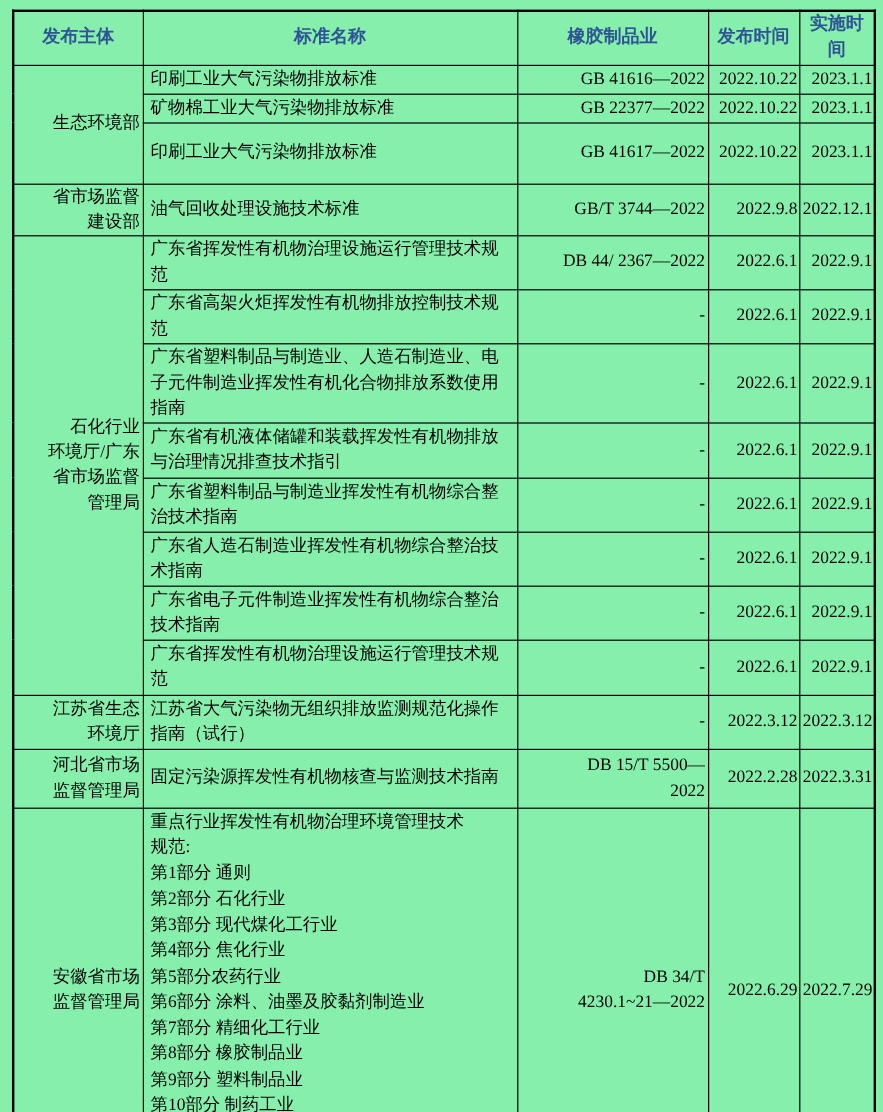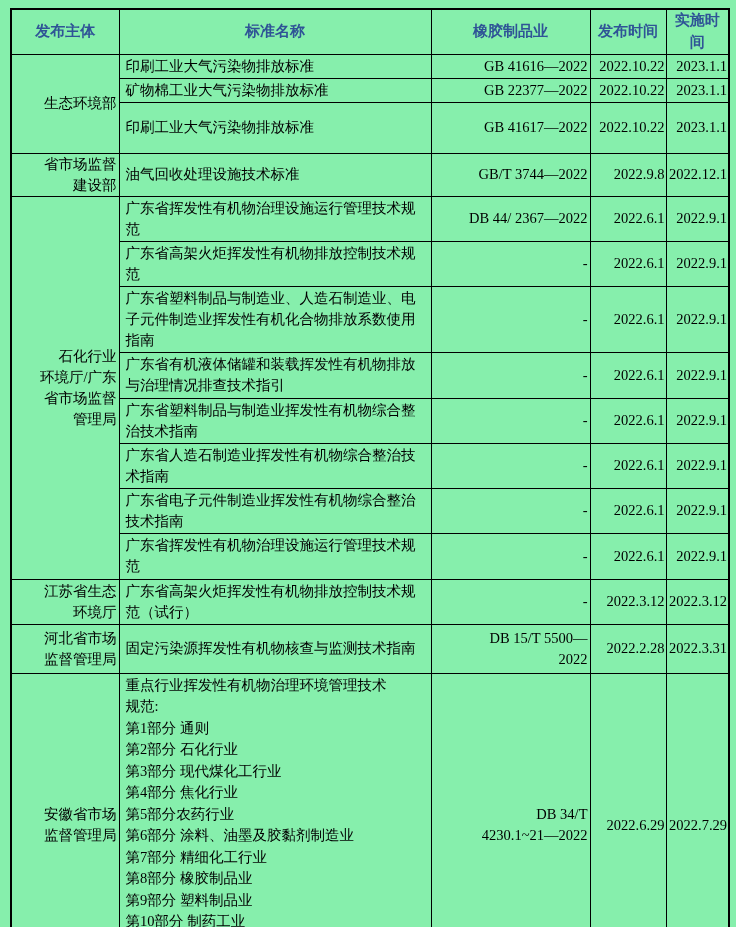--- a/index.html
+++ b/index.html
@@ -174,21 +174,21 @@
     <tr class="h46">
       <td class="name">广东省挥发性有机物治理设施运行管理技术规范</td>
       <td class="code">-</td>
       <td class="date">2022.6.1</td>
       <td class="date">2022.9.1</td>
     </tr>
 
     <tr class="h45">
       <td class="publisher">江苏省生态
 环境厅</td>
-      <td class="name">广东省高架火炬挥发性有机物排放控制技术规范（试行）</td>
+      <td class="name">江苏省大气污染物无组织排放监测规范化操作指南（试行）</td>
       <td class="code">-</td>
       <td class="date">2022.3.12</td>
       <td class="date">2022.3.12</td>
     </tr>
 
     <tr class="h49">
       <td class="publisher">河北省市场
 监督管理局</td>
       <td class="name">固定污染源挥发性有机物核查与监测技术指南</td>
       <td class="code">DB 15/T 5500—

